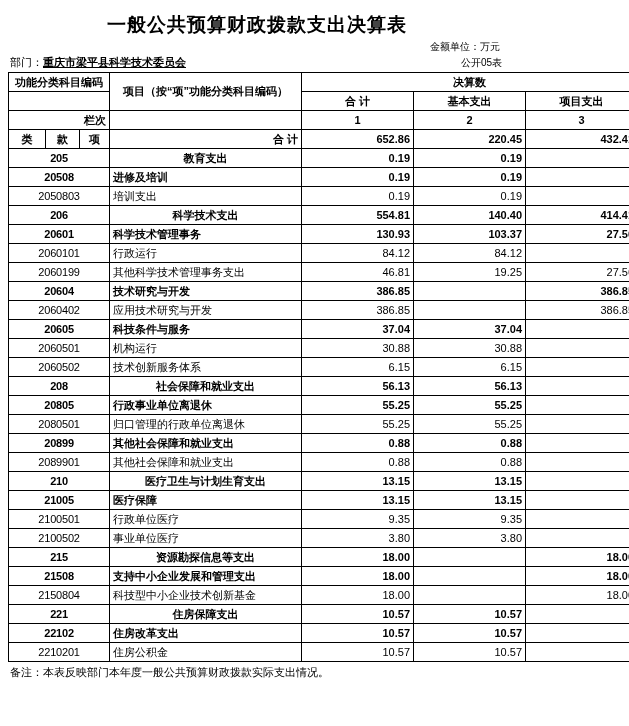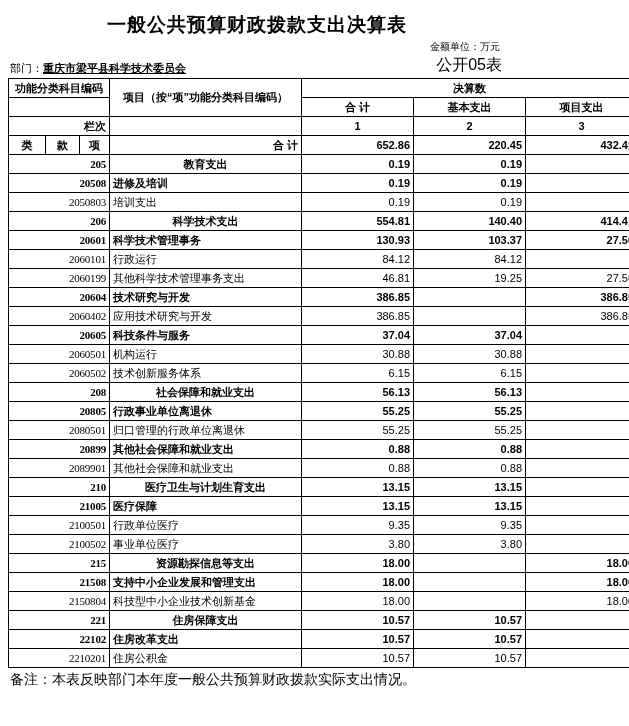--- a/index.html
+++ b/index.html
@@ -37,21 +37,21 @@
     font-size: 11.5px;
     margin: 0 4px 2px 2px;
   }
   .dept {
     font-size: 11px;
   }
   .dept .dept-name {
     font-weight: bold;
     text-decoration: underline;
   }
-  .pub-no { font-size: 16px; }
+  .pub-no { font-size: 10px; }
 
   table.main {
     border-collapse: collapse;
     width: 100%;
     font-size: 11px;
     table-layout: fixed;
   }
   table.main th, table.main td {
     border: 1px solid #000;
     padding: 1px 3px;
@@ -66,30 +66,30 @@
   .col-kk { width: 34px; }
   .col-x { width: 30px; }
   .col-item { width: 192px; }
   .col-num { width: 112px; }
   .rgt { text-align: right; padding-right: 5px; }
   .lft { text-align: left; }
 
   .bold { font-weight: bold; }
   .num { font-family: "Liberation Sans", sans-serif; }
 
-  .code-cell { text-align: right; padding-left: 3px; letter-spacing: -0.2px; font-family: Liberation Serif, serif; }
+  .code-cell { text-align: center; padding-left: 3px; letter-spacing: -0.2px; }
   .lv1 { padding-left: 3px; text-align: center; }
   .lv2 { padding-left: 3px; margin-top: 33px; }
   .lv3 { padding-left: 18px; }
 
   .hdr-tall { height: 30px; }
   .lanci { text-align: right; padding-right: 6px; font-weight: bold; }
 
   .footnote {
-    font-size: 14px;
+    font-size: 11px;
     margin-top: 3px;
     margin-left: 2px;
   }
 </style>
 </head>
 <body>
 
 <div class="page">
 
   <div class="doc-title">一般公共预算财政拨款支出决算表</div>

